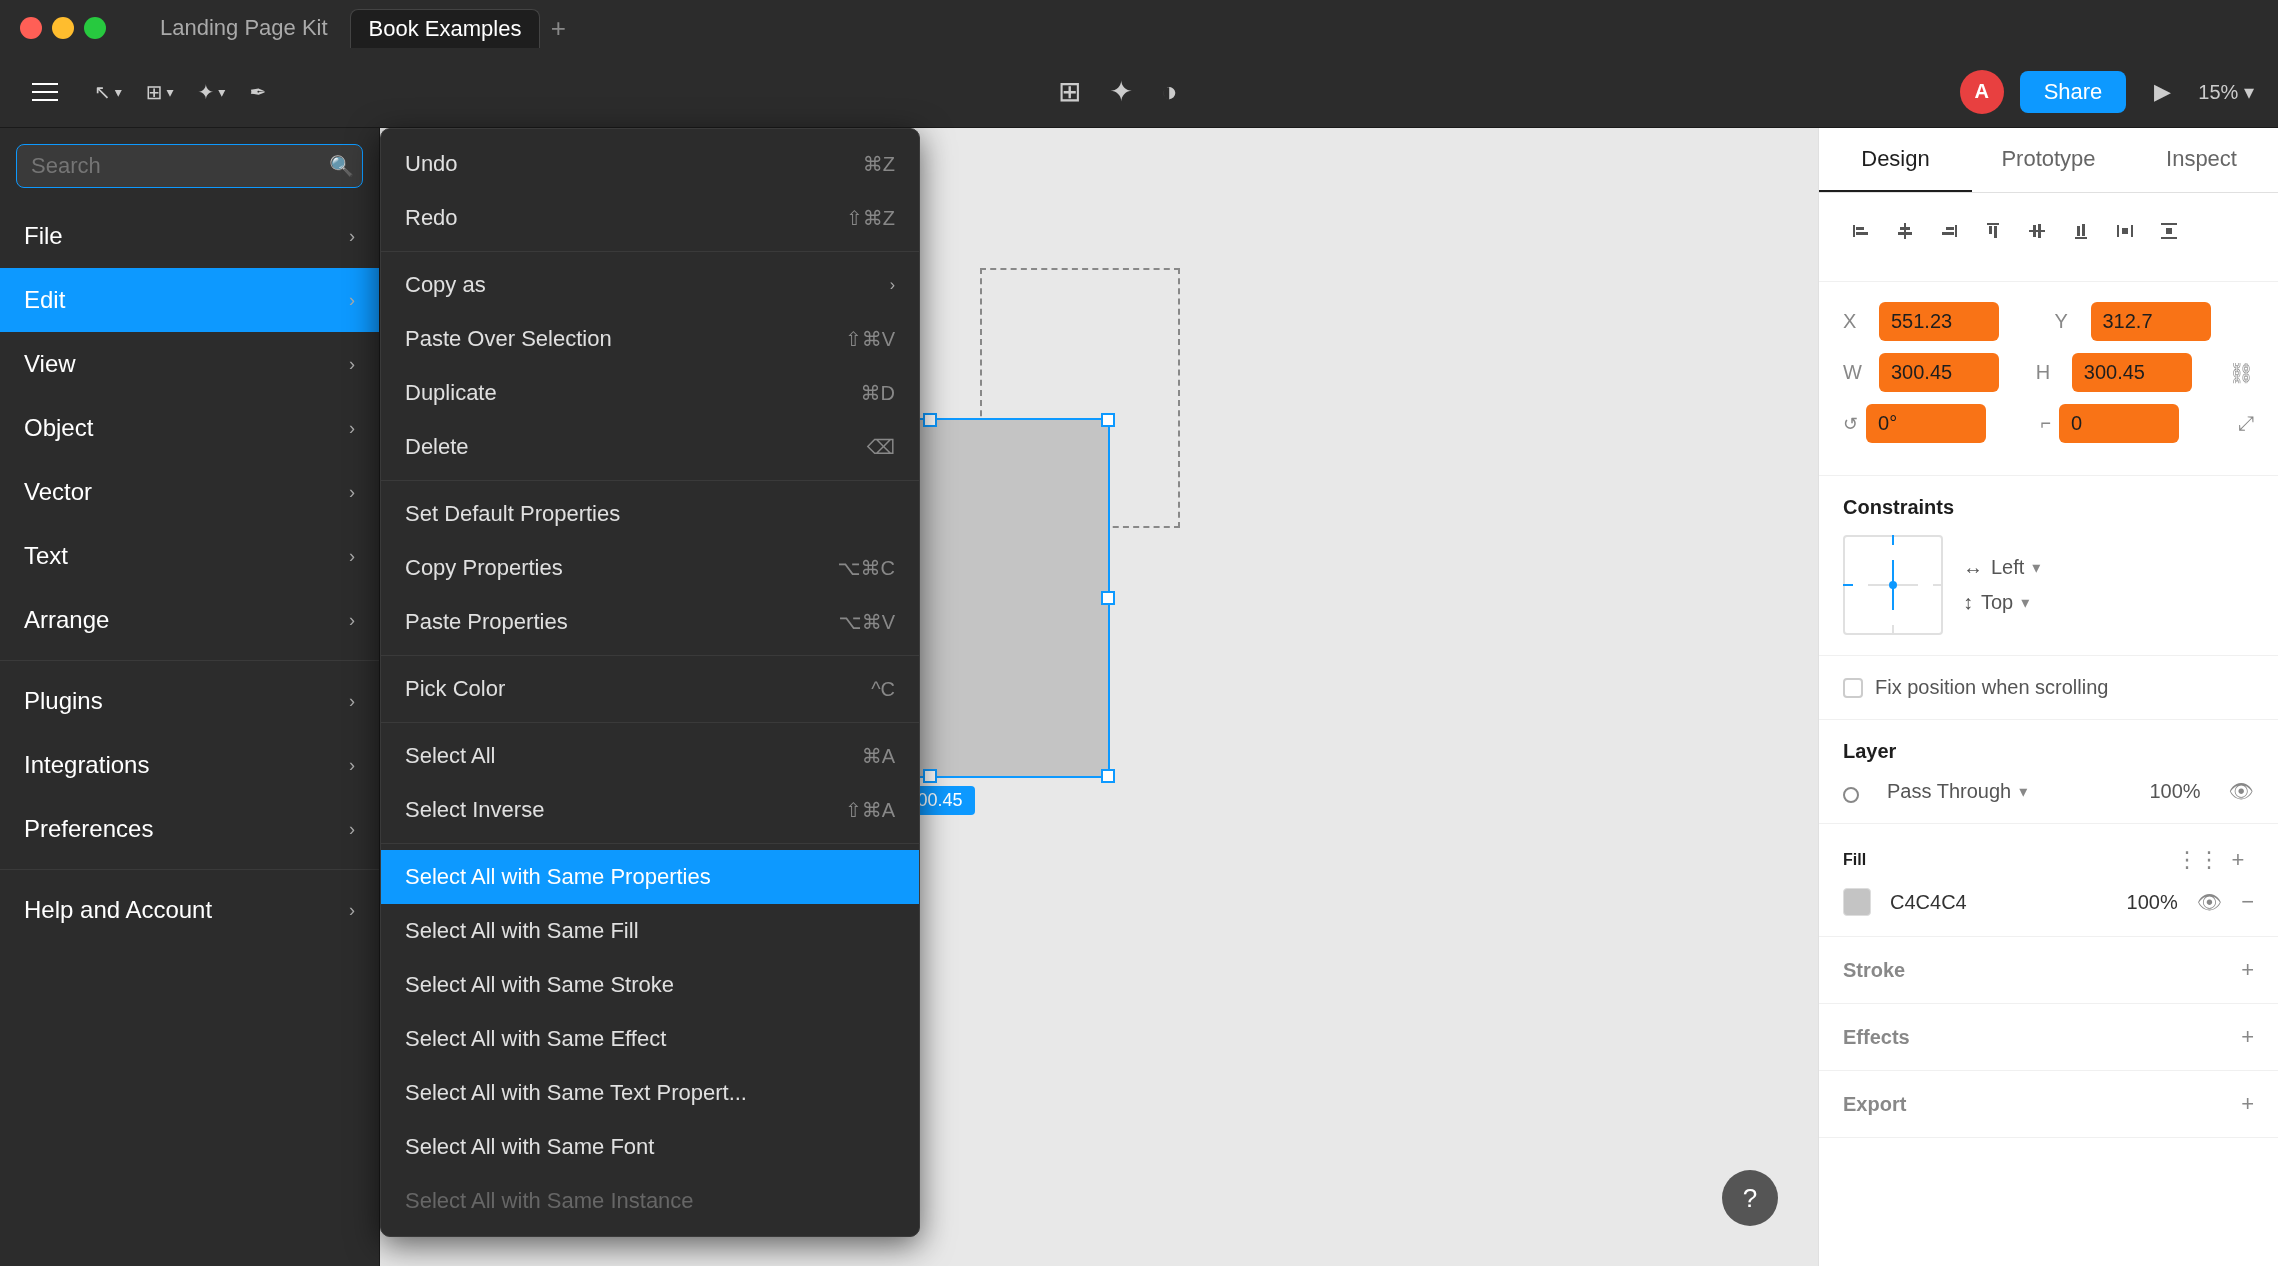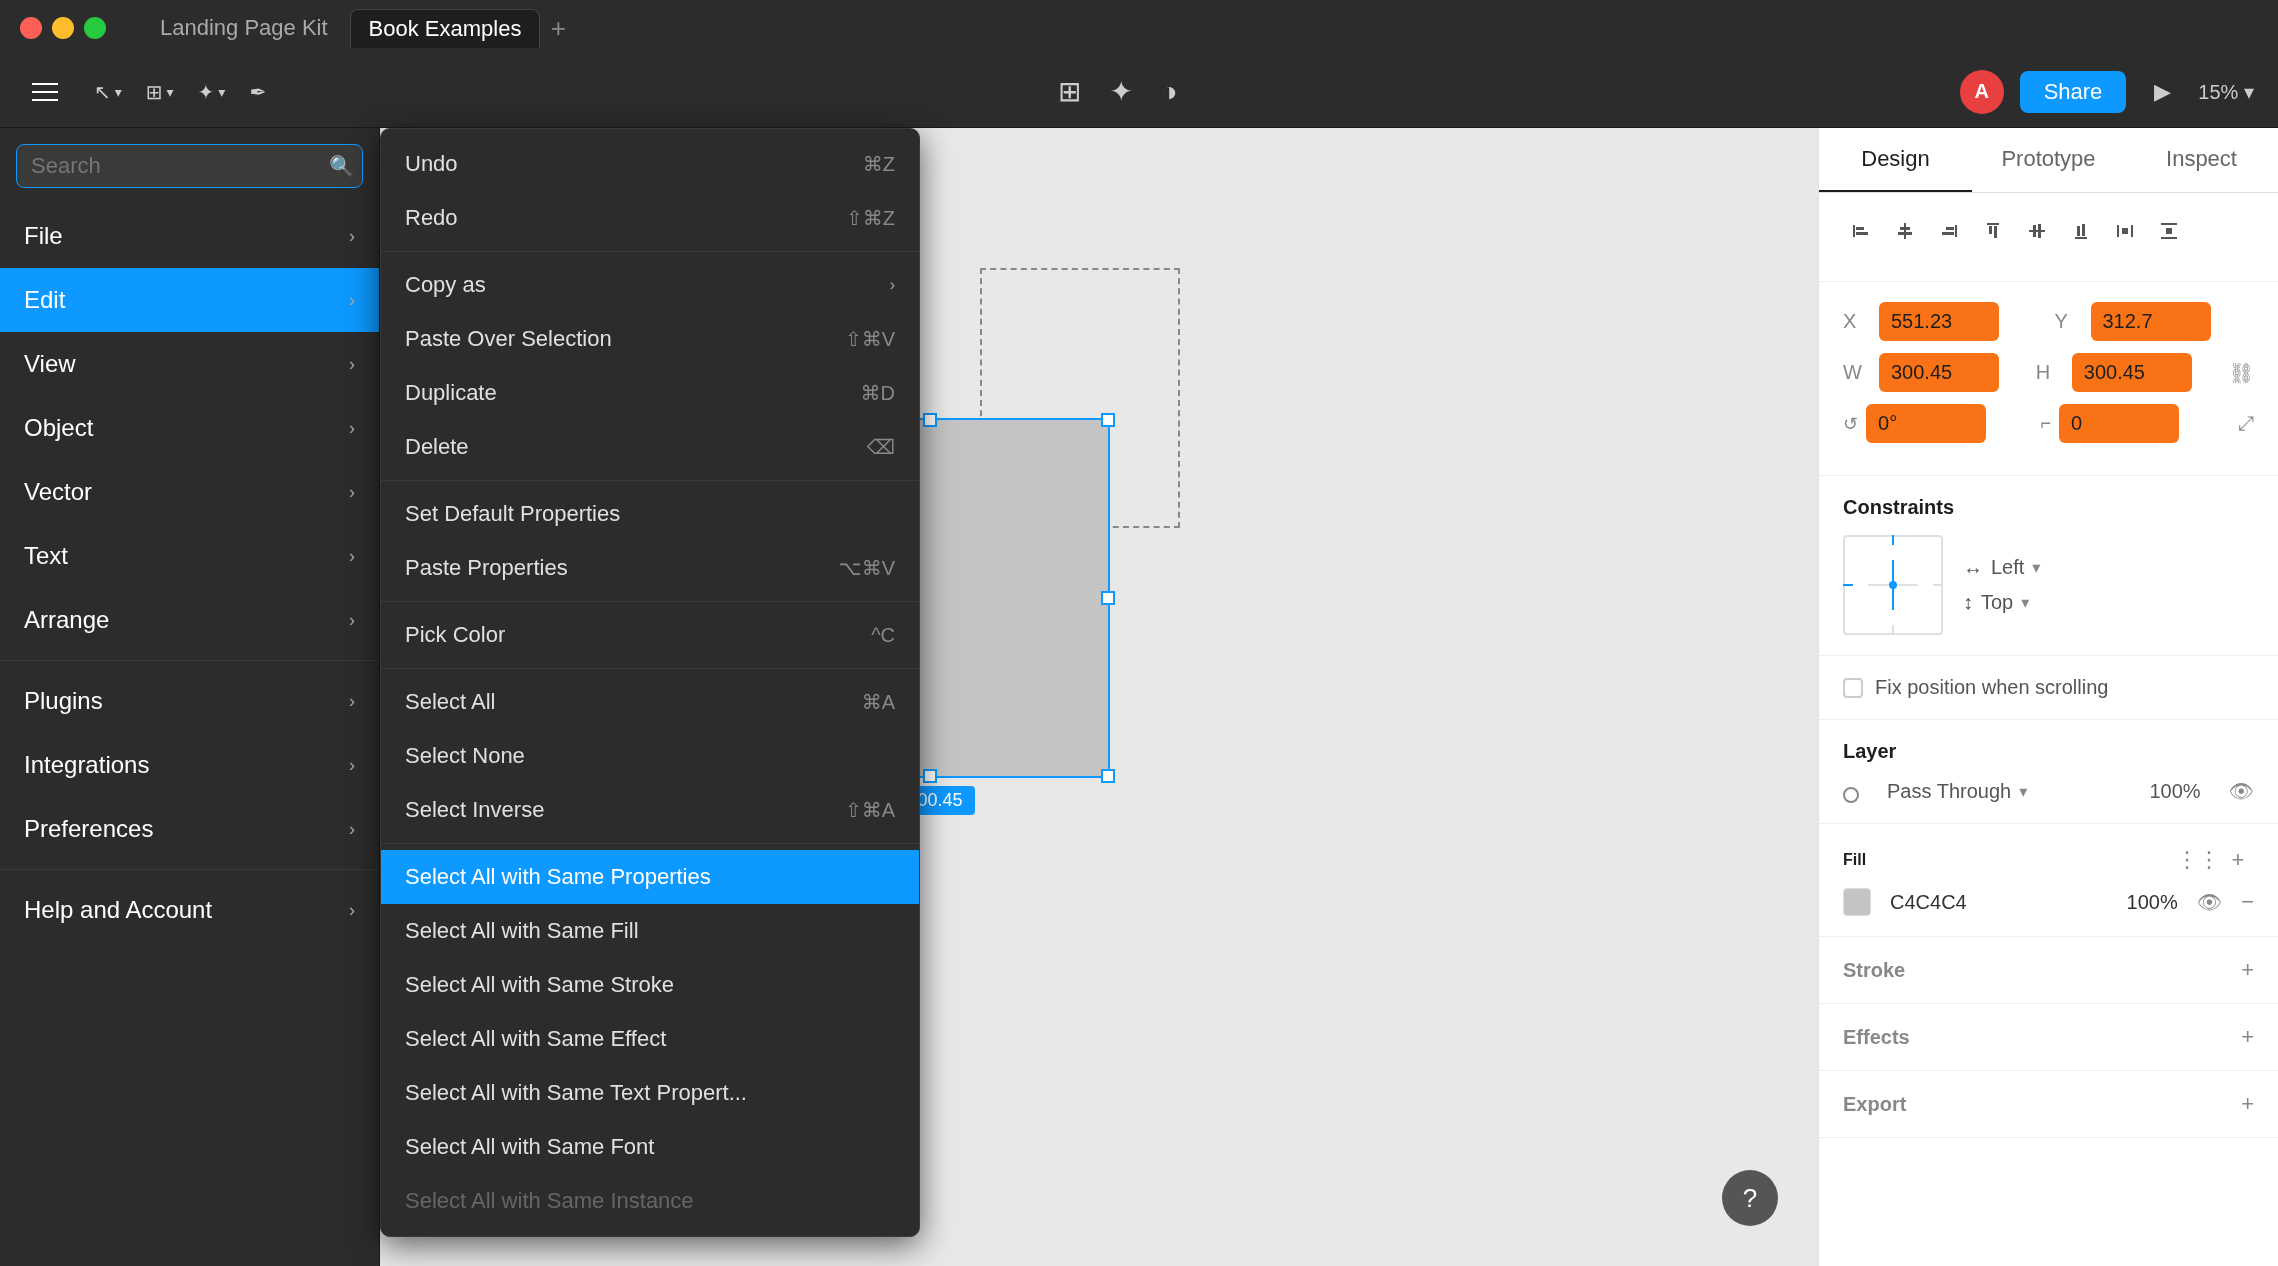--- a/index.html
+++ b/index.html
@@ -392,41 +392,42 @@
         <div class="menu-item">
           <span class="menu-item-label">Delete</span>
           <span class="menu-item-shortcut">⌫</span>
         </div>
         <div class="menu-separator"></div>
 
         <div class="menu-item">
           <span class="menu-item-label">Set Default Properties</span>
         </div>
 
+        <div class="menu-item">
+          <span class="menu-item-label">Copy Properties</span>
+          <span class="menu-item-shortcut">⌥⌘C</span>
+        </div>
 
         <div class="menu-item">
           <span class="menu-item-label">Paste Properties</span>
           <span class="menu-item-shortcut">⌥⌘V</span>
         </div>
         <div class="menu-separator"></div>
 
         <div class="menu-item">
           <span class="menu-item-label">Pick Color</span>
           <span class="menu-item-shortcut">^C</span>
         </div>
         <div class="menu-separator"></div>
 
         <div class="menu-item">
           <span class="menu-item-label">Select All</span>
           <span class="menu-item-shortcut">⌘A</span>
         </div>
 
-        <div class="menu-item">
-          <span class="menu-item-label">Select None</span>
-        </div>
 
         <div class="menu-item">
           <span class="menu-item-label">Select Inverse</span>
           <span class="menu-item-shortcut">⇧⌘A</span>
         </div>
         <div class="menu-separator"></div>
 
         <div class="menu-item highlighted">
           <span class="menu-item-label">Select All with Same Properties</span>
         </div>

